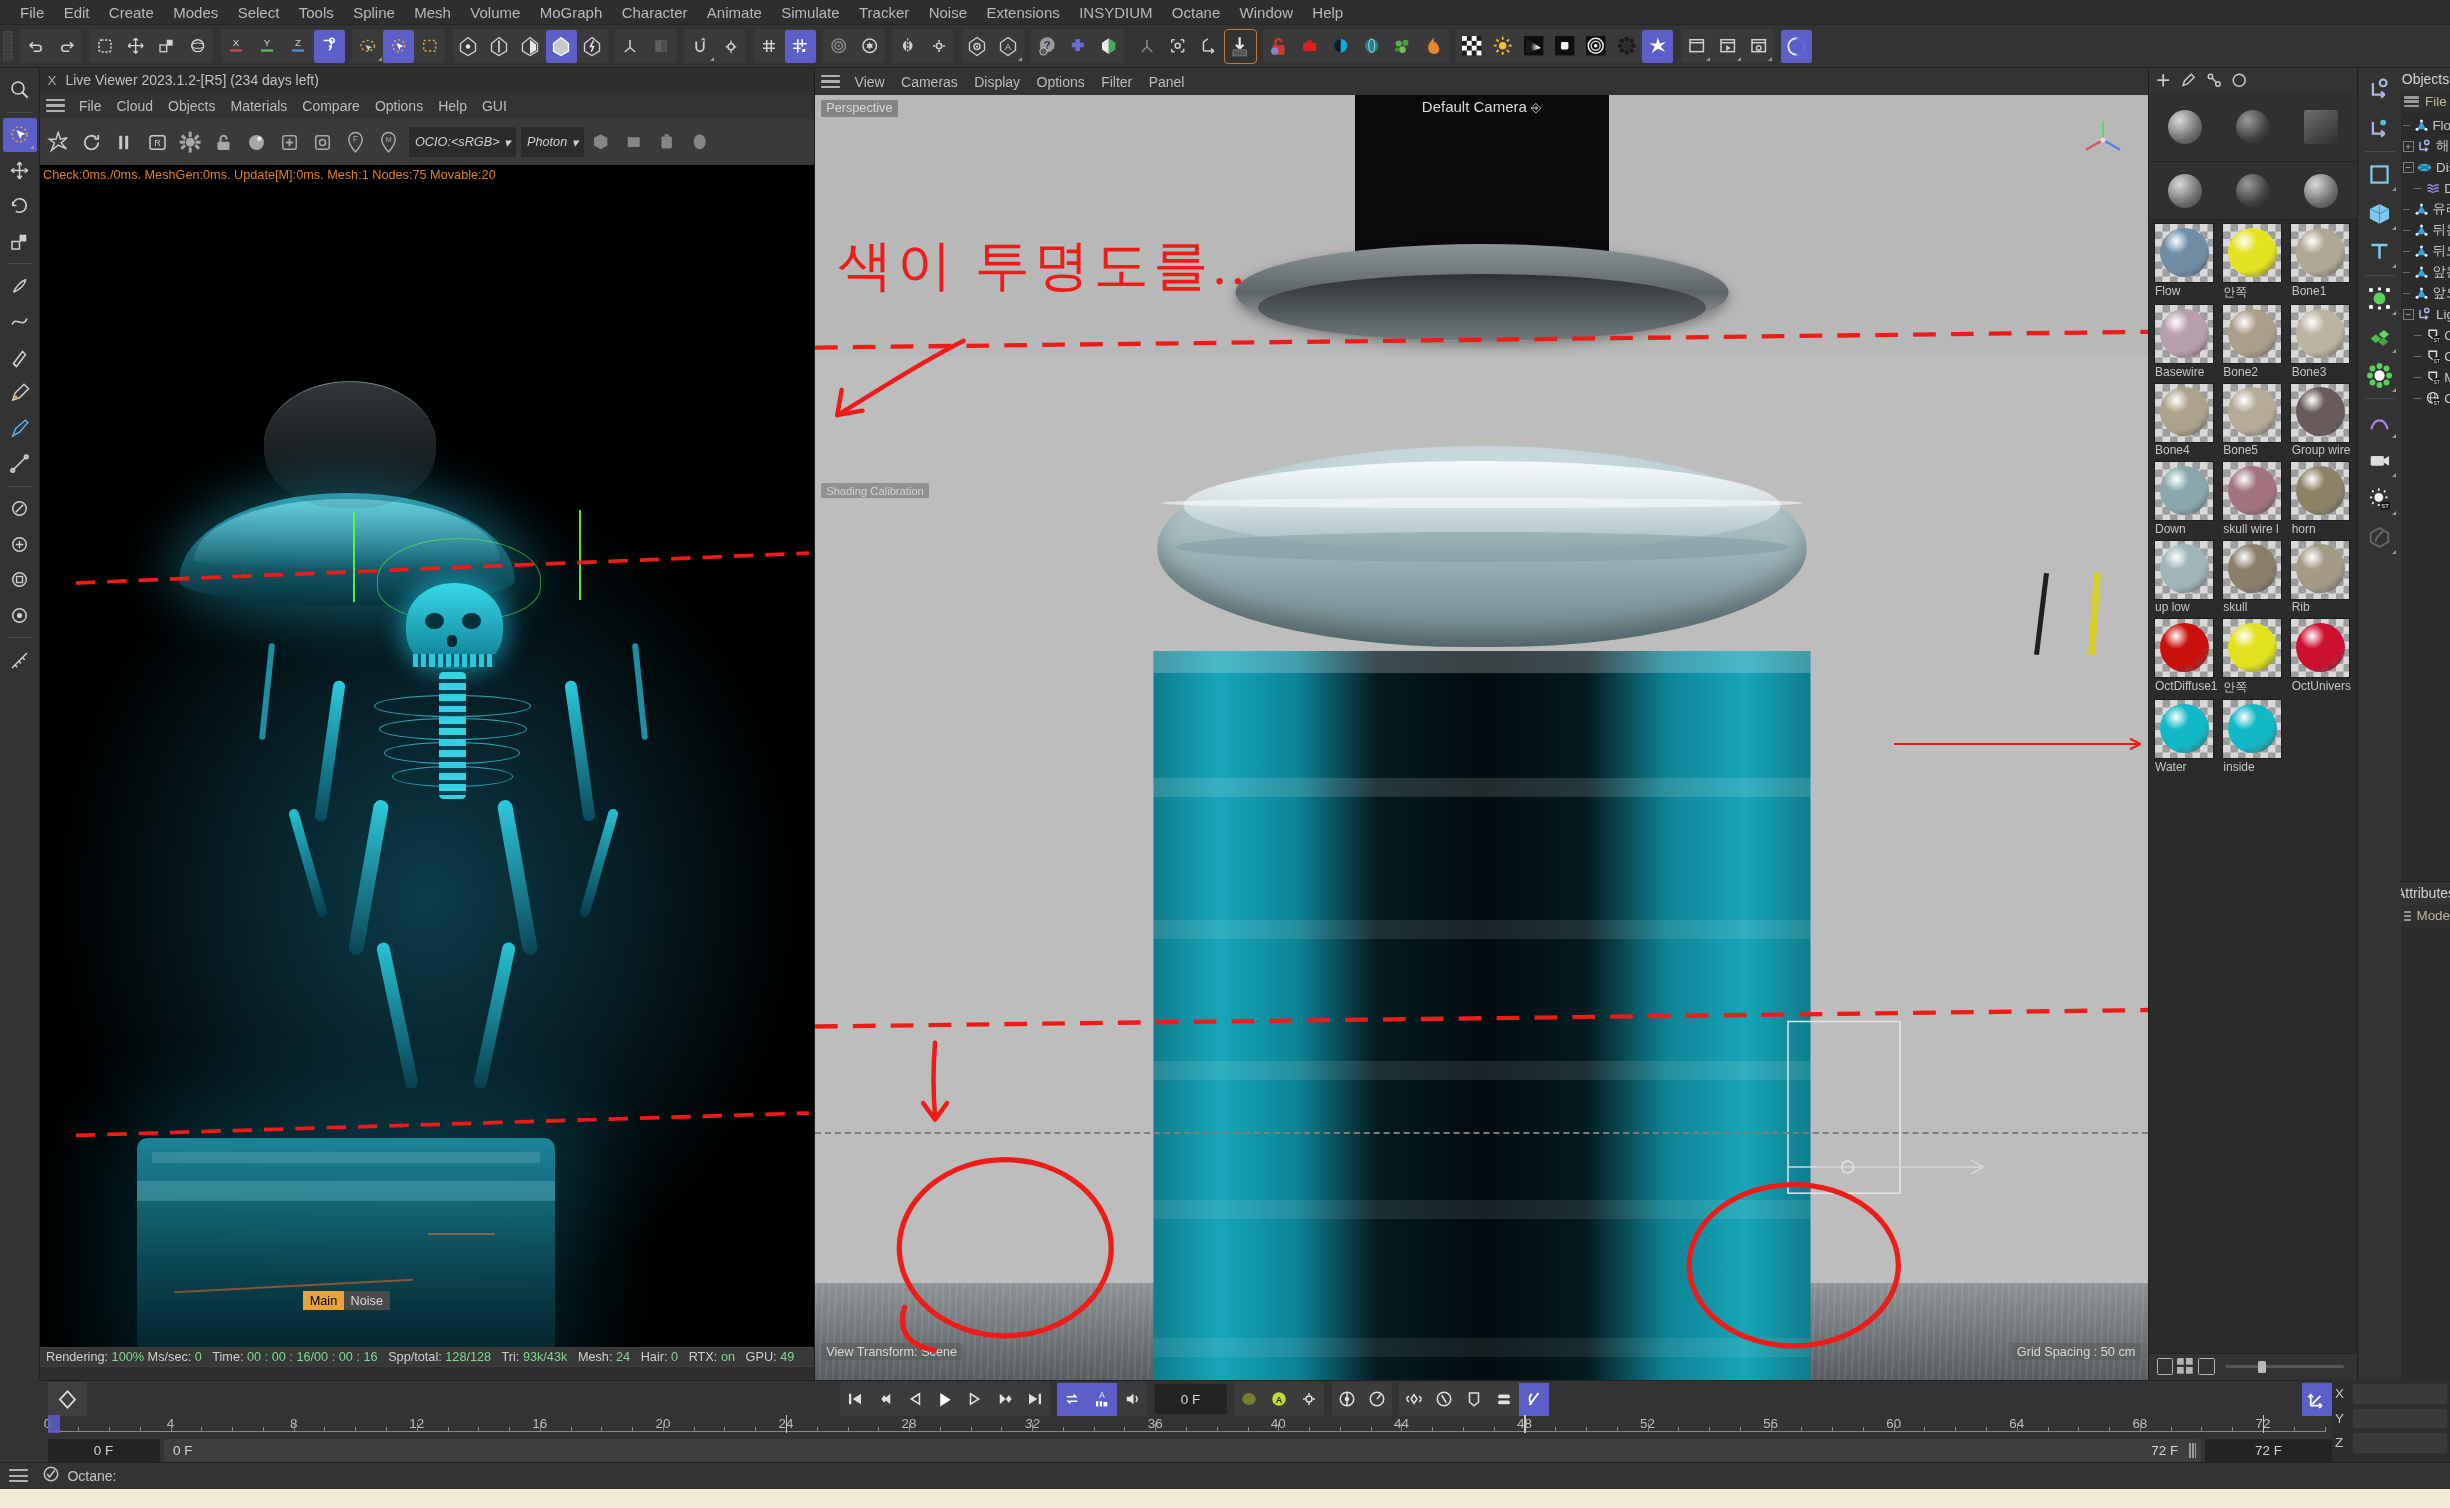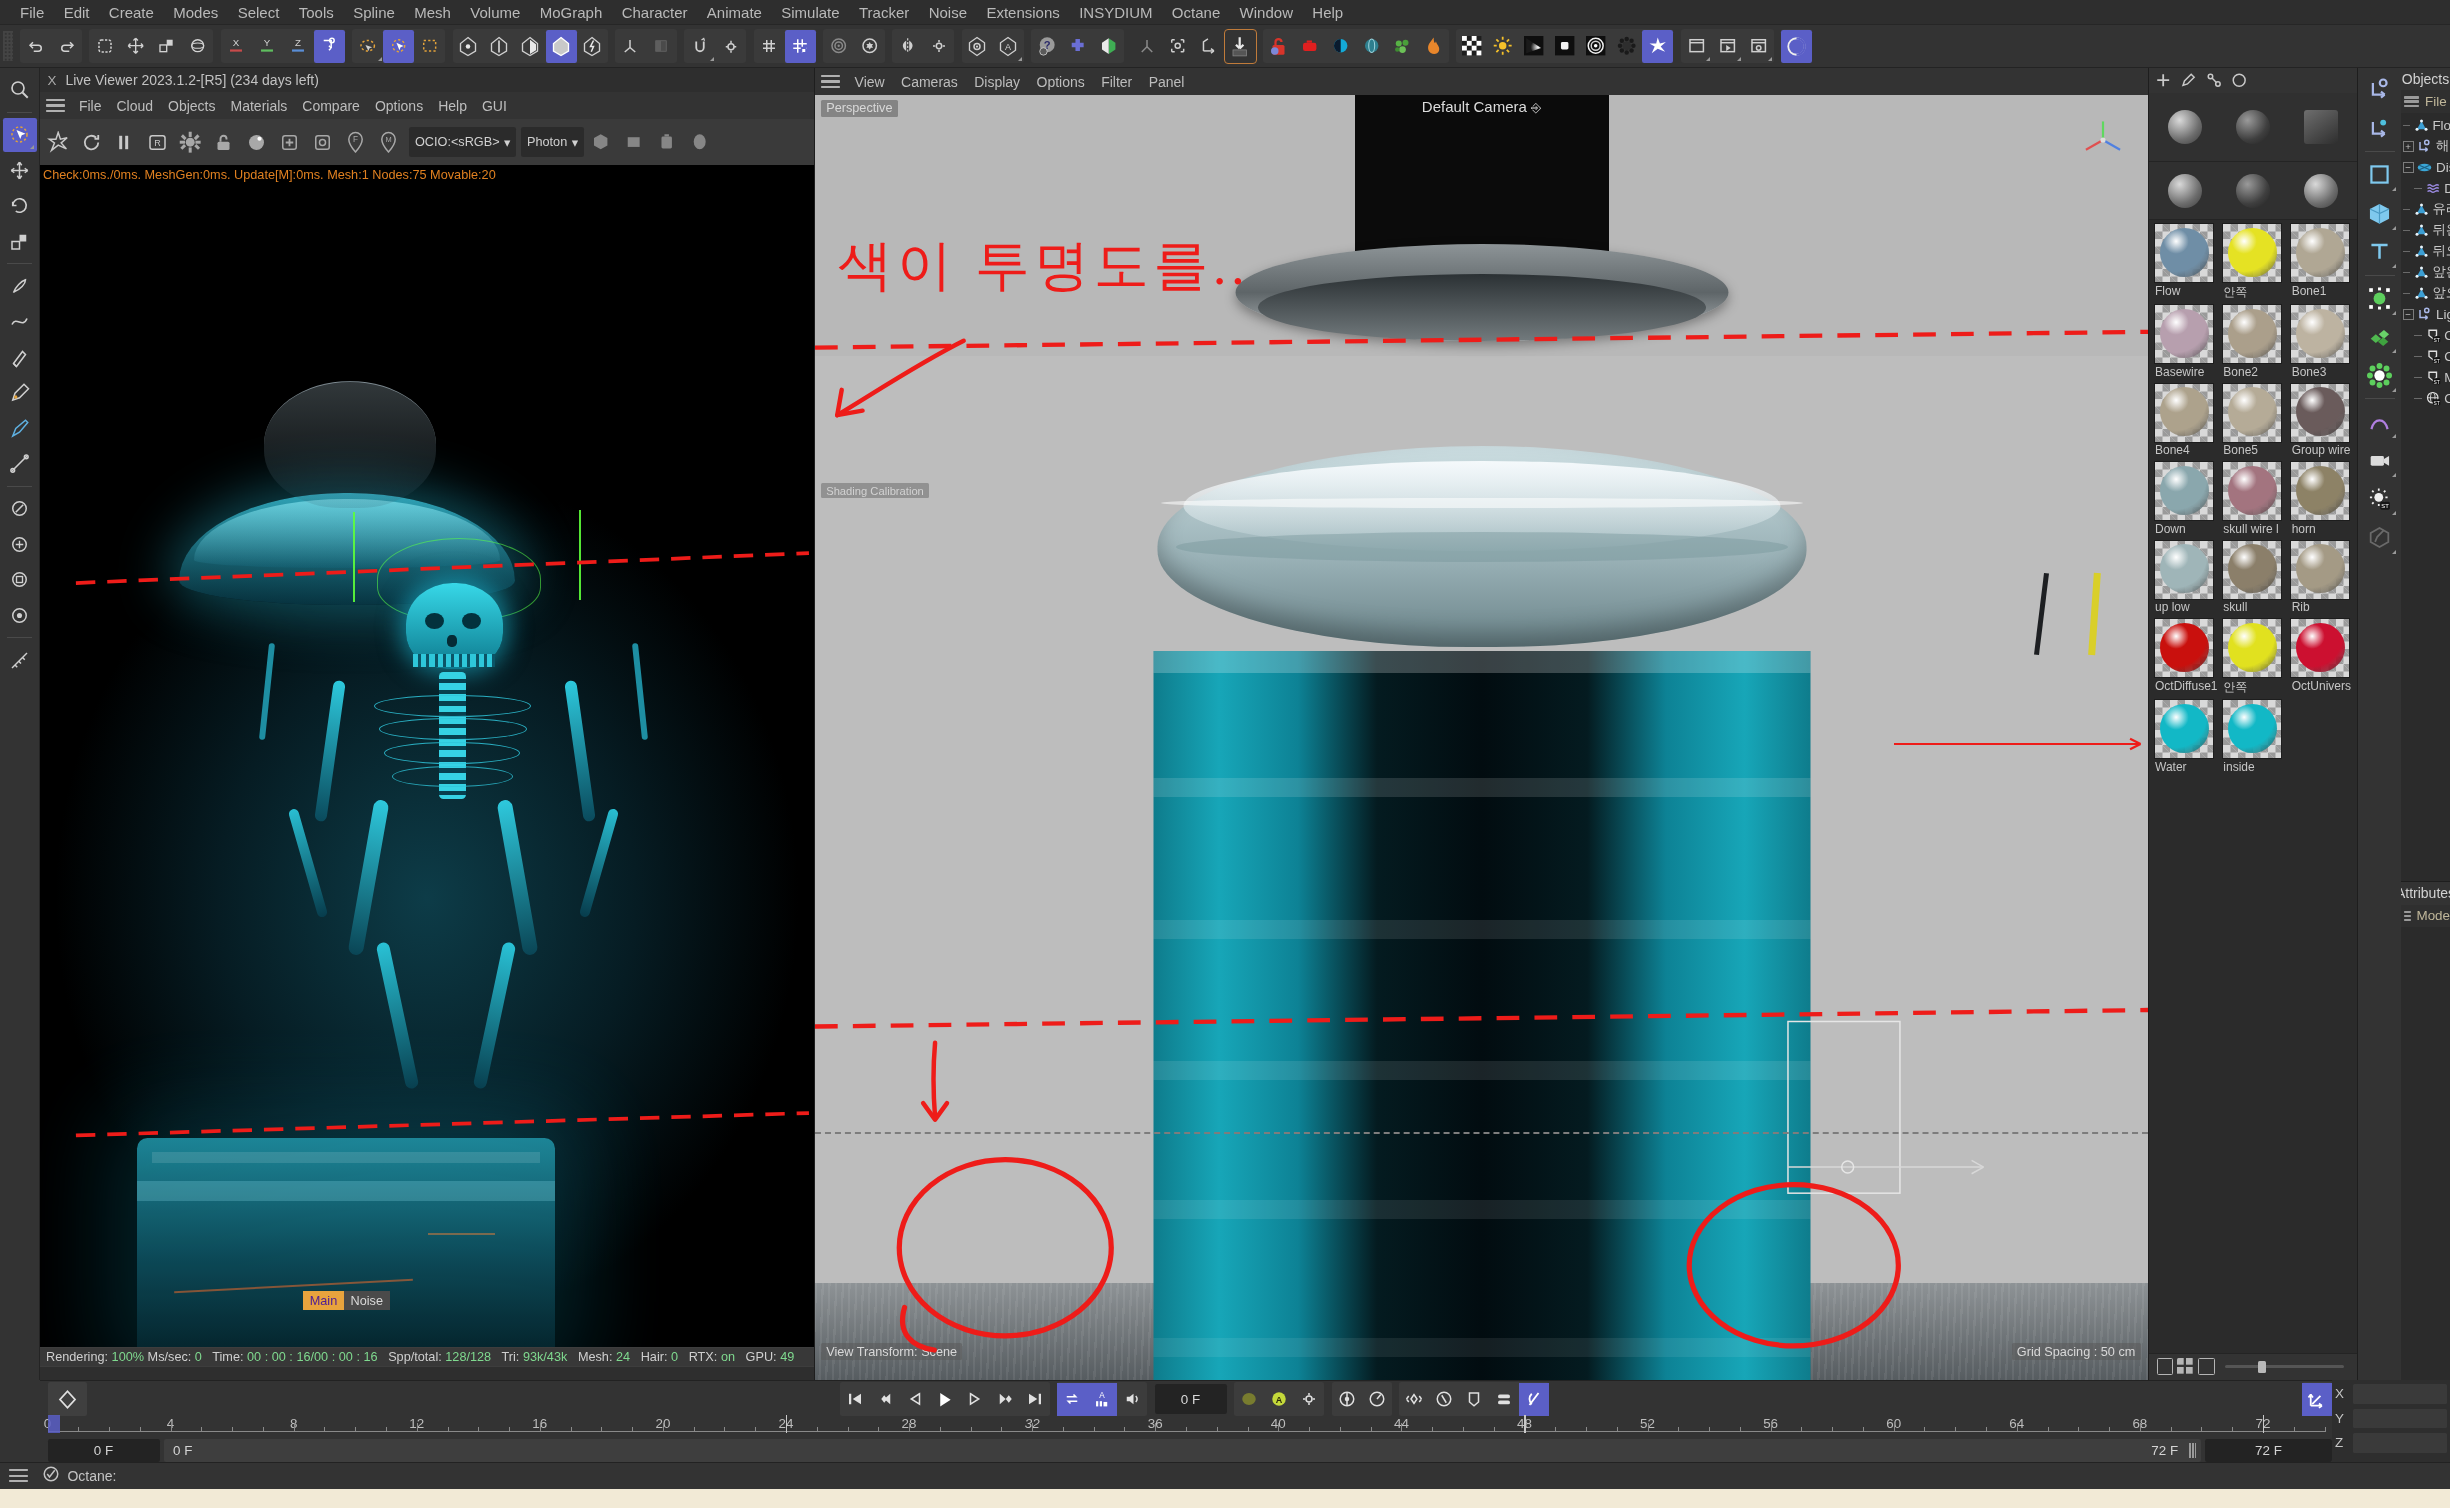--- a/index.html
+++ b/index.html
@@ -65,36 +65,36 @@
   .lvtitle .x{ font-size:13.4px; color:#aaa; }
   .lvmenu{ height:27px; display:flex; align-items:center; gap:0; padding-left:4.5px;
      background:#333; flex:0 0 27px; }
   .lvmenu .mi{ padding:2.2px 7.5px; font-size:14px; color:#bdbdbd; }
   .hamb{ width:19.4px; height:13.4px; display:flex; flex-direction:column; justify-content:space-between; margin:0 6px 0 1.5px;}
   .hamb i{ display:block; height:2.2px; background:#b0b0b0; border-radius:0.7px;}
   .lvicons{ height:46px; background:#3a3a3a; display:flex; align-items:center; gap:0; padding:0 1.5px;
      flex:0 0 46px;}
   .lvi{ width:33px;height:39px; display:flex;align-items:center;justify-content:center; color:#c9c9c9;}
   .combo{ height:30px; background:#2b2b2b; border-radius:2.2px; display:flex; align-items:center;
-     padding:0 6px; font-size:12.7px; color:#d0d0d0; margin-left:4.5px; gap:4.5px; white-space:nowrap;}
+     padding:0 6px; font-size:12.7px; color:#d0d0d0; margin-left:4.5px; gap:4.5px; white-space:nowrap;font-style:italic;}
   .lvrender{ flex:1; position:relative; background:#000; overflow:hidden; min-height:0;}
   .lvstats{ position:absolute; left:3px; top:3px; color:#e08020; font-size:12.7px; white-space:nowrap;}
   .lvfooter{ flex:0 0 auto; background:#2b2b2b; }
   .statline{ font-size:12.7px; padding:2.2px 6px; border-top:0.7px solid #3d3d3d; white-space:nowrap;
      background:#383838; color:#cfcfcf;}
   .statline .g{ color:#7fd98f; }
 
   
   .vramoverlay{ position:absolute; left:0; bottom:0; width:493px; }
   .vramoverlay .vl{ background:#3a3a3a; border-top:0.7px solid #4a4a4a; font-size:12.7px;
       padding:2.2px 6px; color:#d8d8d8; display:flex; gap:19.4px; white-space:nowrap;}
   .vramoverlay .vl .g{ color:#7fd98f; }
   .tagmain{ position:absolute; left:263px; bottom:37px; display:flex; }
   .tagmain .t{ font-size:12.7px; padding:2.2px 6.7px; }
-  .tagmain .t.on{ background:#e8a33d; color:#4c1d95; }
+  .tagmain .t.on{ background:#e8a33d; color:#000000; }
   .tagmain .t.off{ background:#4a4a4a; color:#d9d9d9; }
 
   
   .viewwrap{ flex:1; display:flex; flex-direction:column; min-width:0; background:#2b2b2b;}
   .vpmenu{ height:27px; background:#333; display:flex; align-items:center; flex:0 0 27px; padding-left:4.5px;}
   .vpmenu .mi{ padding:2.2px 8.2px; font-size:14px; color:#bdbdbd; }
   .viewport{ flex:1; position:relative; overflow:hidden; background:#000; min-height:0;}
   .vplabel{ position:absolute; font-size:12.7px; color:#d8d8d8; background:rgba(90,90,90,.55);
      padding:1.5px 5.2px; border-radius:1.5px; }
   .vpcamtitle{ position:absolute; top:3px; left:0; right:0; text-align:center; font-size:15px;

